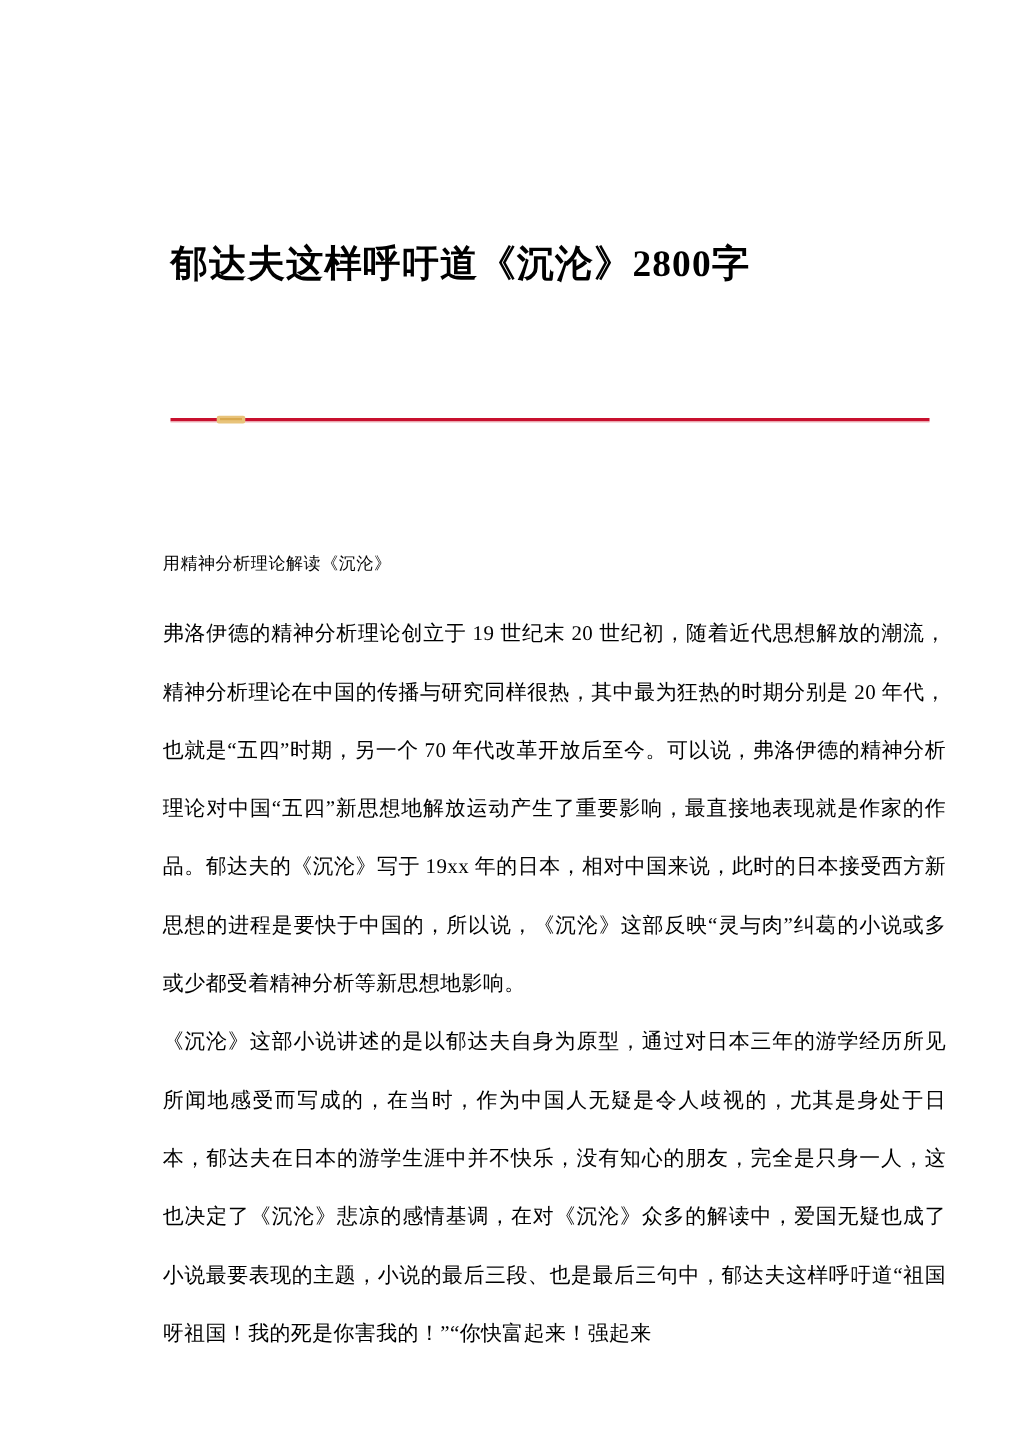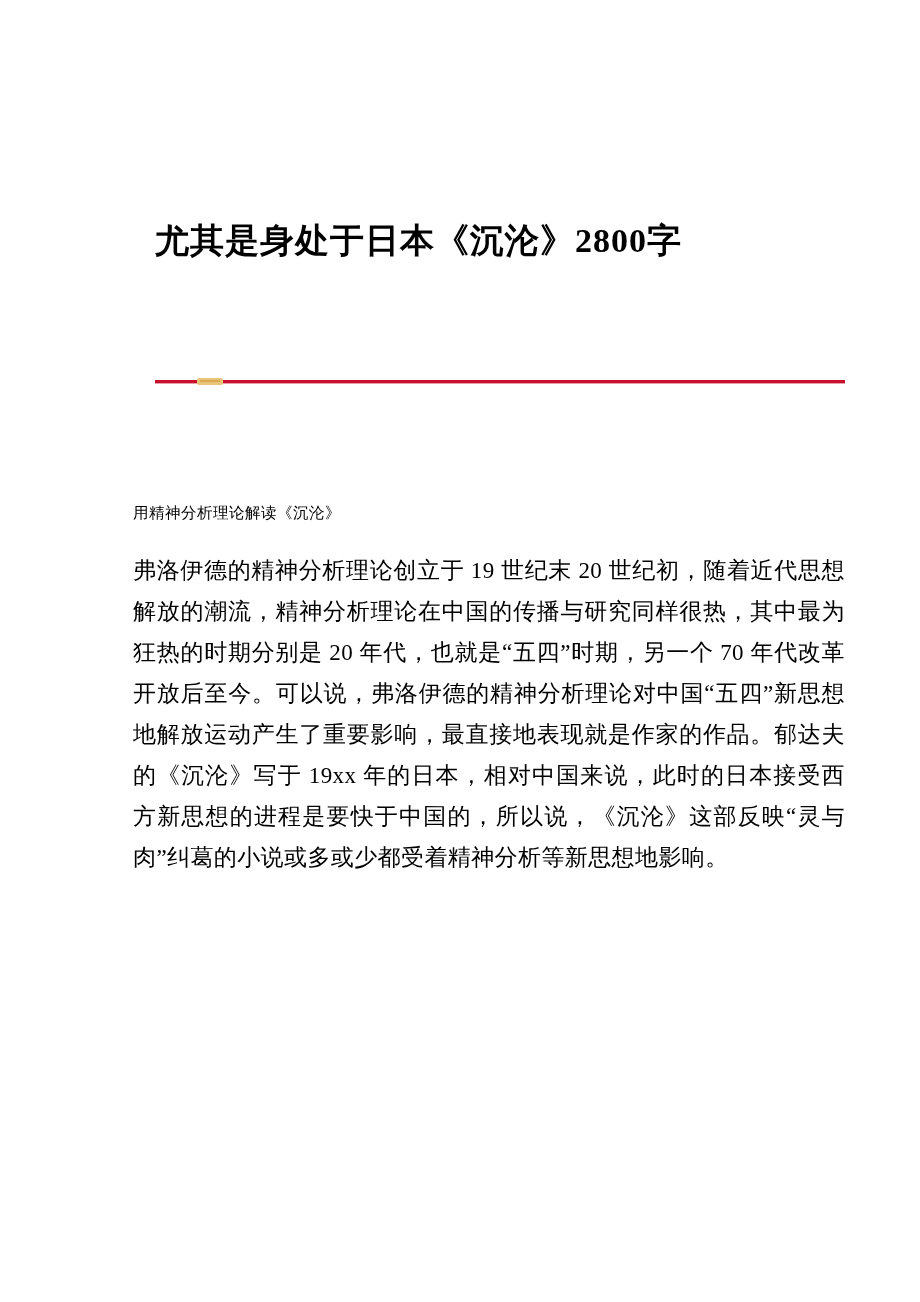--- a/index.html
+++ b/index.html
@@ -64,56 +64,57 @@
     content: "";
     position: absolute;
     left: 3px;
     top: 2px;
     width: 20px;
     height: 2px;
     background: #d9a94f;
   }
   .body-text {
     position: absolute;
-    left: 133px;
+    left: 148px;
     top: 490px;
     width: 712px;
   }
   .body-text p {
     margin: 0;
     color: #000000;
     font-family: "Liberation Serif", "DejaVu Serif", serif;
   }
   .line-small {
     font-size: 15.5px;
     line-height: 46px;
     letter-spacing: 0.5px;
   }
   .para {
-    font-size: 23px;
-    line-height: 41px;
+    font-size: 19px;
+    line-height: 53px;
     letter-spacing: 0.4px;
     text-align: justify;
     text-justify: inter-ideograph;
   }
   .para.first {
     margin-top: 14px;
   }
 </style>
 </head>
 <body>
 
 <div class="page">
 
-  <h1 class="doc-title">尤其是身处于日本《沉沦》2800字</h1>
+  <h1 class="doc-title">郁达夫这样呼吁道《沉沦》2800字</h1>
 
   <div class="divider">
     <div class="bar"></div>
     <div class="bar-thin"></div>
     <div class="ornament"></div>
   </div>
 
   <div class="body-text">
     <p class="line-small">用精神分析理论解读《沉沦》</p>
     <p class="para first">弗洛伊德的精神分析理论创立于 19 世纪末 20 世纪初，随着近代思想解放的潮流，精神分析理论在中国的传播与研究同样很热，其中最为狂热的时期分别是 20 年代，也就是“五四”时期，另一个 70 年代改革开放后至今。可以说，弗洛伊德的精神分析理论对中国“五四”新思想地解放运动产生了重要影响，最直接地表现就是作家的作品。郁达夫的《沉沦》写于 19xx 年的日本，相对中国来说，此时的日本接受西方新思想的进程是要快于中国的，所以说，《沉沦》这部反映“灵与肉”纠葛的小说或多或少都受着精神分析等新思想地影响。</p>
+    <p class="para">《沉沦》这部小说讲述的是以郁达夫自身为原型，通过对日本三年的游学经历所见所闻地感受而写成的，在当时，作为中国人无疑是令人歧视的，尤其是身处于日本，郁达夫在日本的游学生涯中并不快乐，没有知心的朋友，完全是只身一人，这也决定了《沉沦》悲凉的感情基调，在对《沉沦》众多的解读中，爱国无疑也成了小说最要表现的主题，小说的最后三段、也是最后三句中，郁达夫这样呼吁道“祖国呀祖国！我的死是你害我的！”“你快富起来！强起来</p>
   </div>
 
 </div>
 
 </body></html>

